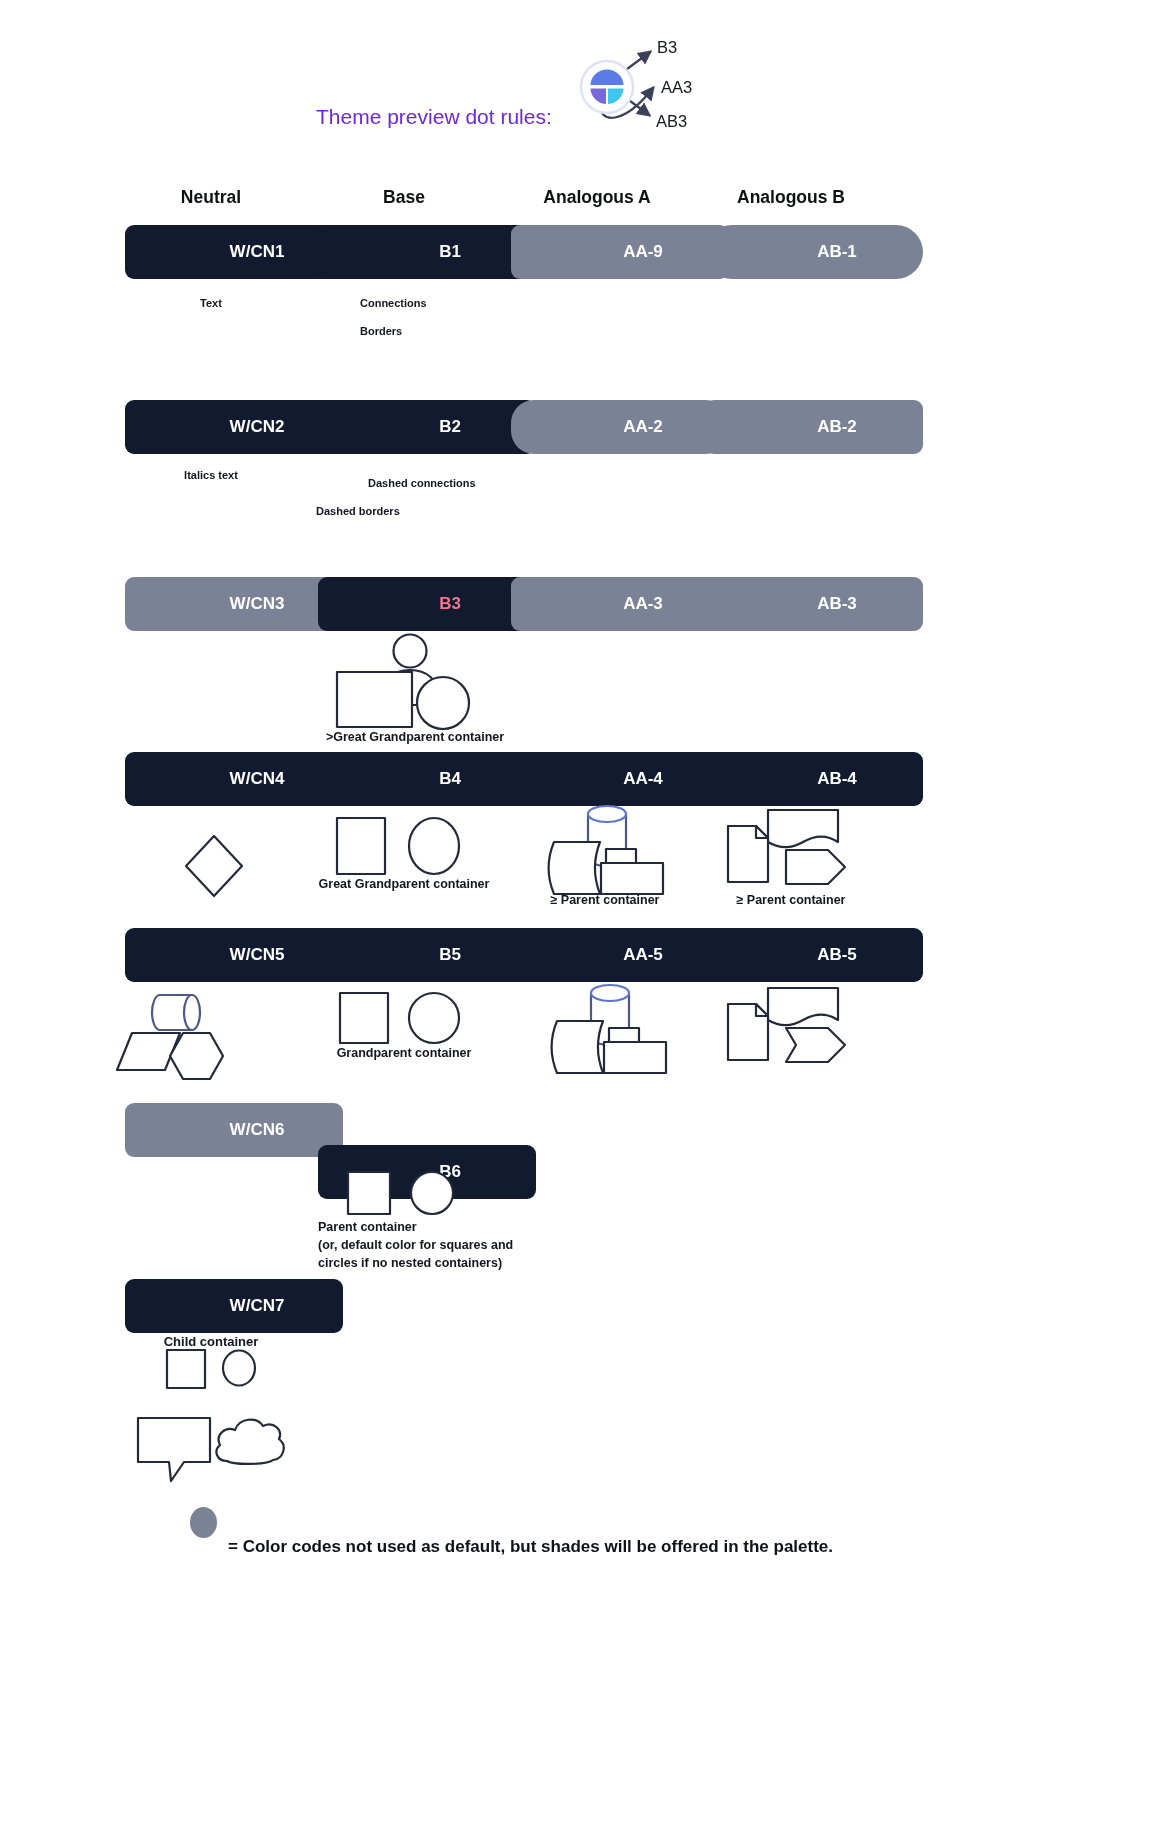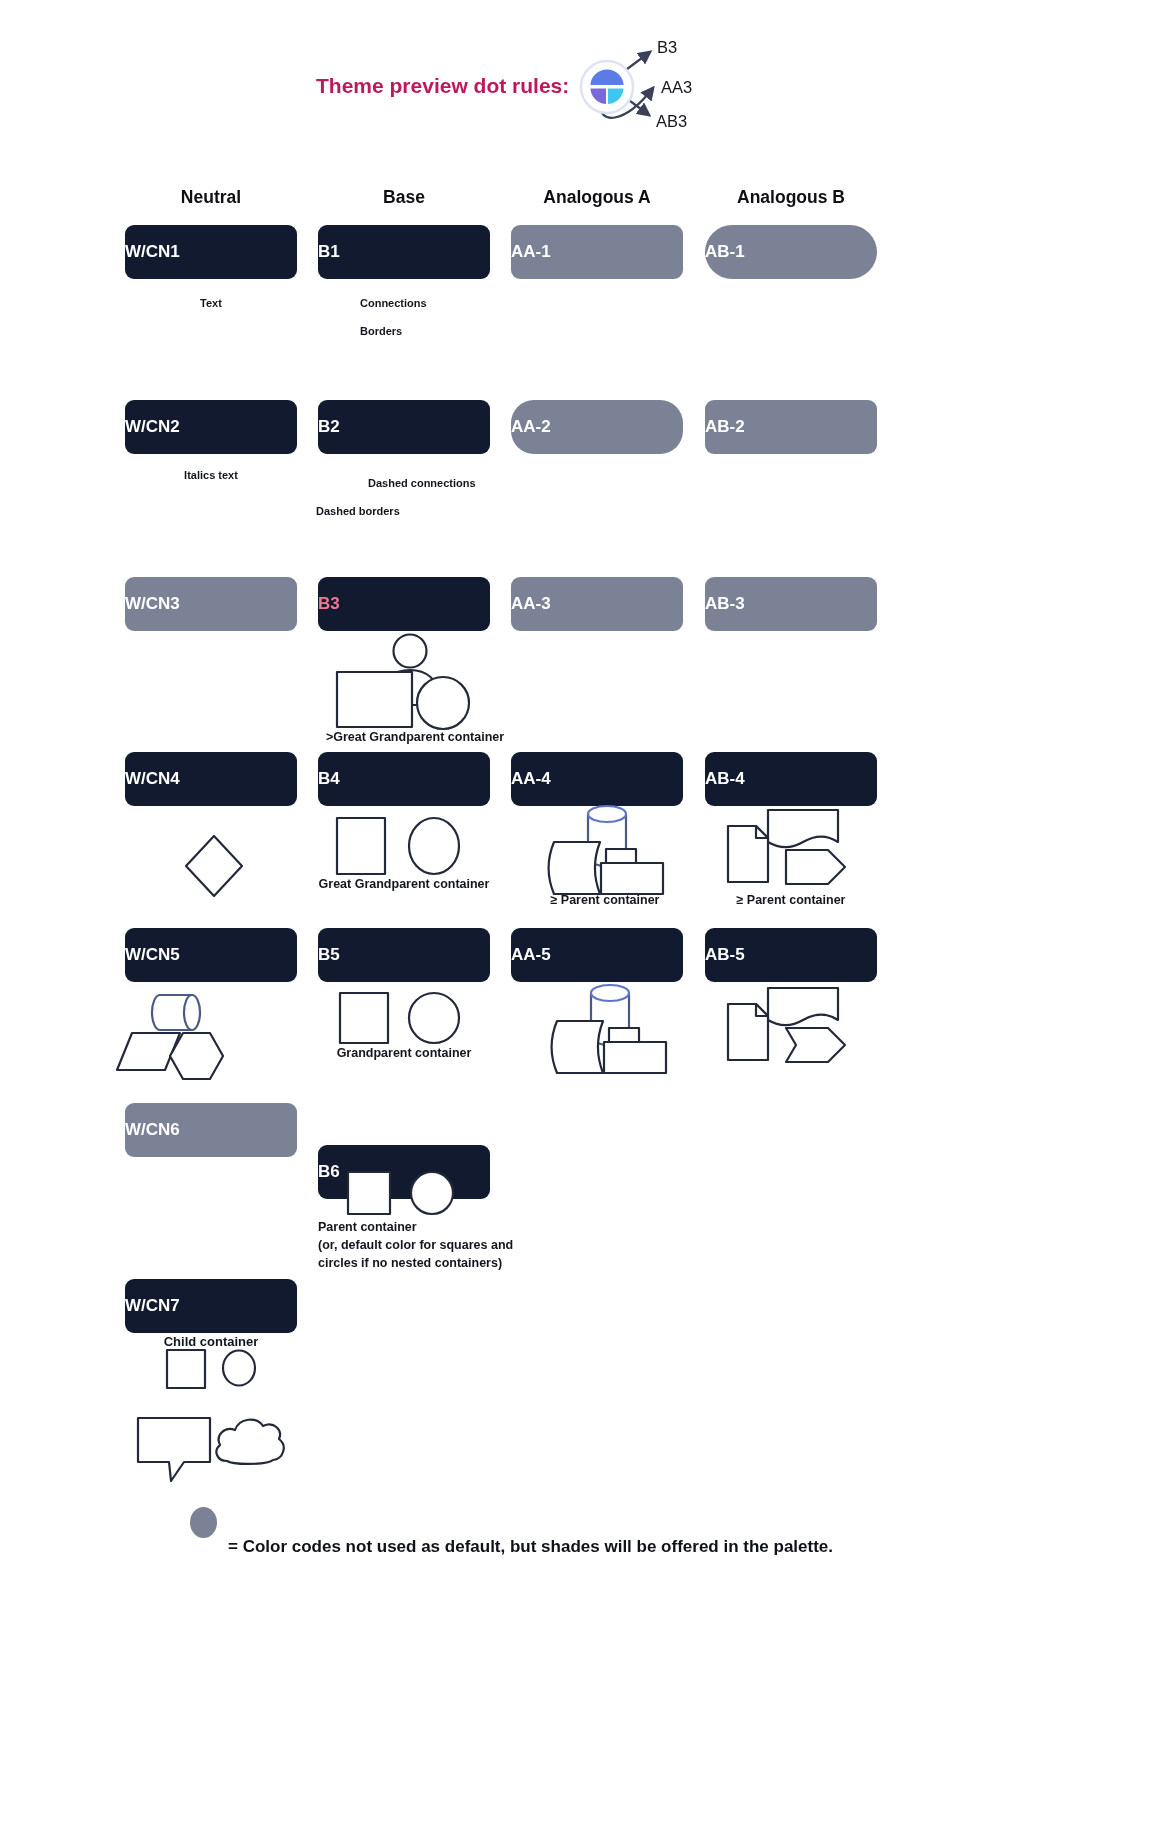--- a/index.html
+++ b/index.html
@@ -1,22 +1,22 @@
 <!DOCTYPE html>
 <html style="--c-dark: #111a2e; --c-gray: #7b8296; --c-pink: #f0788f; --c-stroke: #232938; --c-slate: #4a5a80; --c-slate-top: #5d74c8; --c-dot-blue: #5b7ce4; --c-dot-purple: #7a68d8; --c-dot-cyan: #3fc6ee; --c-dot-ring: #dee3f4; --c-arrow: #3a4158;"><head>
 <meta charset="utf-8">
 <style>
   html,body{margin:0;padding:0;background:#fff;}
   .canvas{position:relative;width:1164px;height:1822px;background:#ffffff;
           font-family:"Liberation Sans",sans-serif;overflow:hidden;}
-  .title{position:absolute;font-size:21px;font-weight:700;color:#be185d;}
+  .title{position:absolute;font-size:21px;font-weight:400;color:#6d28d9;margin-top:31px;}
   .target{position:absolute;font-size:16.5px;font-weight:400;color:#16181f;}
   .colhead{position:absolute;width:172px;text-align:center;font-weight:700;font-size:17.5px;color:#0f1014;}
   .swatch{position:absolute;width:172px;height:54px;border-radius:9px;line-height:54px;
-          font-weight:700;font-size:17px;color:#ffffff;}
+          text-align:center;font-weight:700;font-size:17px;color:#ffffff;padding-left:46px;}
   .swatch.dark{background:var(--c-dark,#111a2e);}
   .swatch.gray{background:var(--c-gray,#7b8296);}
   .swatch.pink{color:var(--c-pink,#f0788f);}
   .note{position:absolute;font-weight:700;font-size:11px;color:#14161f;white-space:nowrap;}
   .note.center{width:172px;text-align:center;}
   .cap{position:absolute;font-weight:700;font-size:12.5px;color:#14161f;white-space:nowrap;}
   .cap.center{width:172px;text-align:center;}
   .capline{line-height:18px;}
   .legend-dot{position:absolute;width:27px;height:31px;border-radius:50%;background:var(--c-gray,#7b8296);}
   .legend-text{position:absolute;font-weight:700;font-size:17px;color:#10121a;white-space:nowrap;}
@@ -55,21 +55,21 @@
   <div class="target" style="left:661px;top:78px;">AA3</div>
   <div class="target" style="left:656px;top:112px;">AB3</div>
 
   <div class="colhead" style="left:125px;top:187px;">Neutral</div>
   <div class="colhead" style="left:318px;top:187px;">Base</div>
   <div class="colhead" style="left:511px;top:187px;">Analogous A</div>
   <div class="colhead" style="left:705px;top:187px;">Analogous B</div>
 
   <div class="swatch dark" style="left:125px;top:225px;">W/CN1</div>
   <div class="swatch dark" style="left:318px;top:225px;">B1</div>
-  <div class="swatch gray" style="left:511px;top:225px;">AA-1</div>
+  <div class="swatch gray" style="left:511px;top:225px;">AA-9</div>
   <div class="swatch gray" style="left:705px;top:225px;border-radius:27px;">AB-1</div>
   <div class="note center" style="left:125px;top:297px;">Text</div>
   <div class="note" style="left:360px;top:297px;">Connections</div>
   <div class="note" style="left:360px;top:325px;">Borders</div>
 
   <div class="swatch dark" style="left:125px;top:400px;">W/CN2</div>
   <div class="swatch dark" style="left:318px;top:400px;">B2</div>
   <div class="swatch gray" style="left:511px;top:400px;border-radius:23px;">AA-2</div>
   <div class="swatch gray" style="left:705px;top:400px;">AB-2</div>
   <div class="note center" style="left:125px;top:469px;">Italics text</div>

